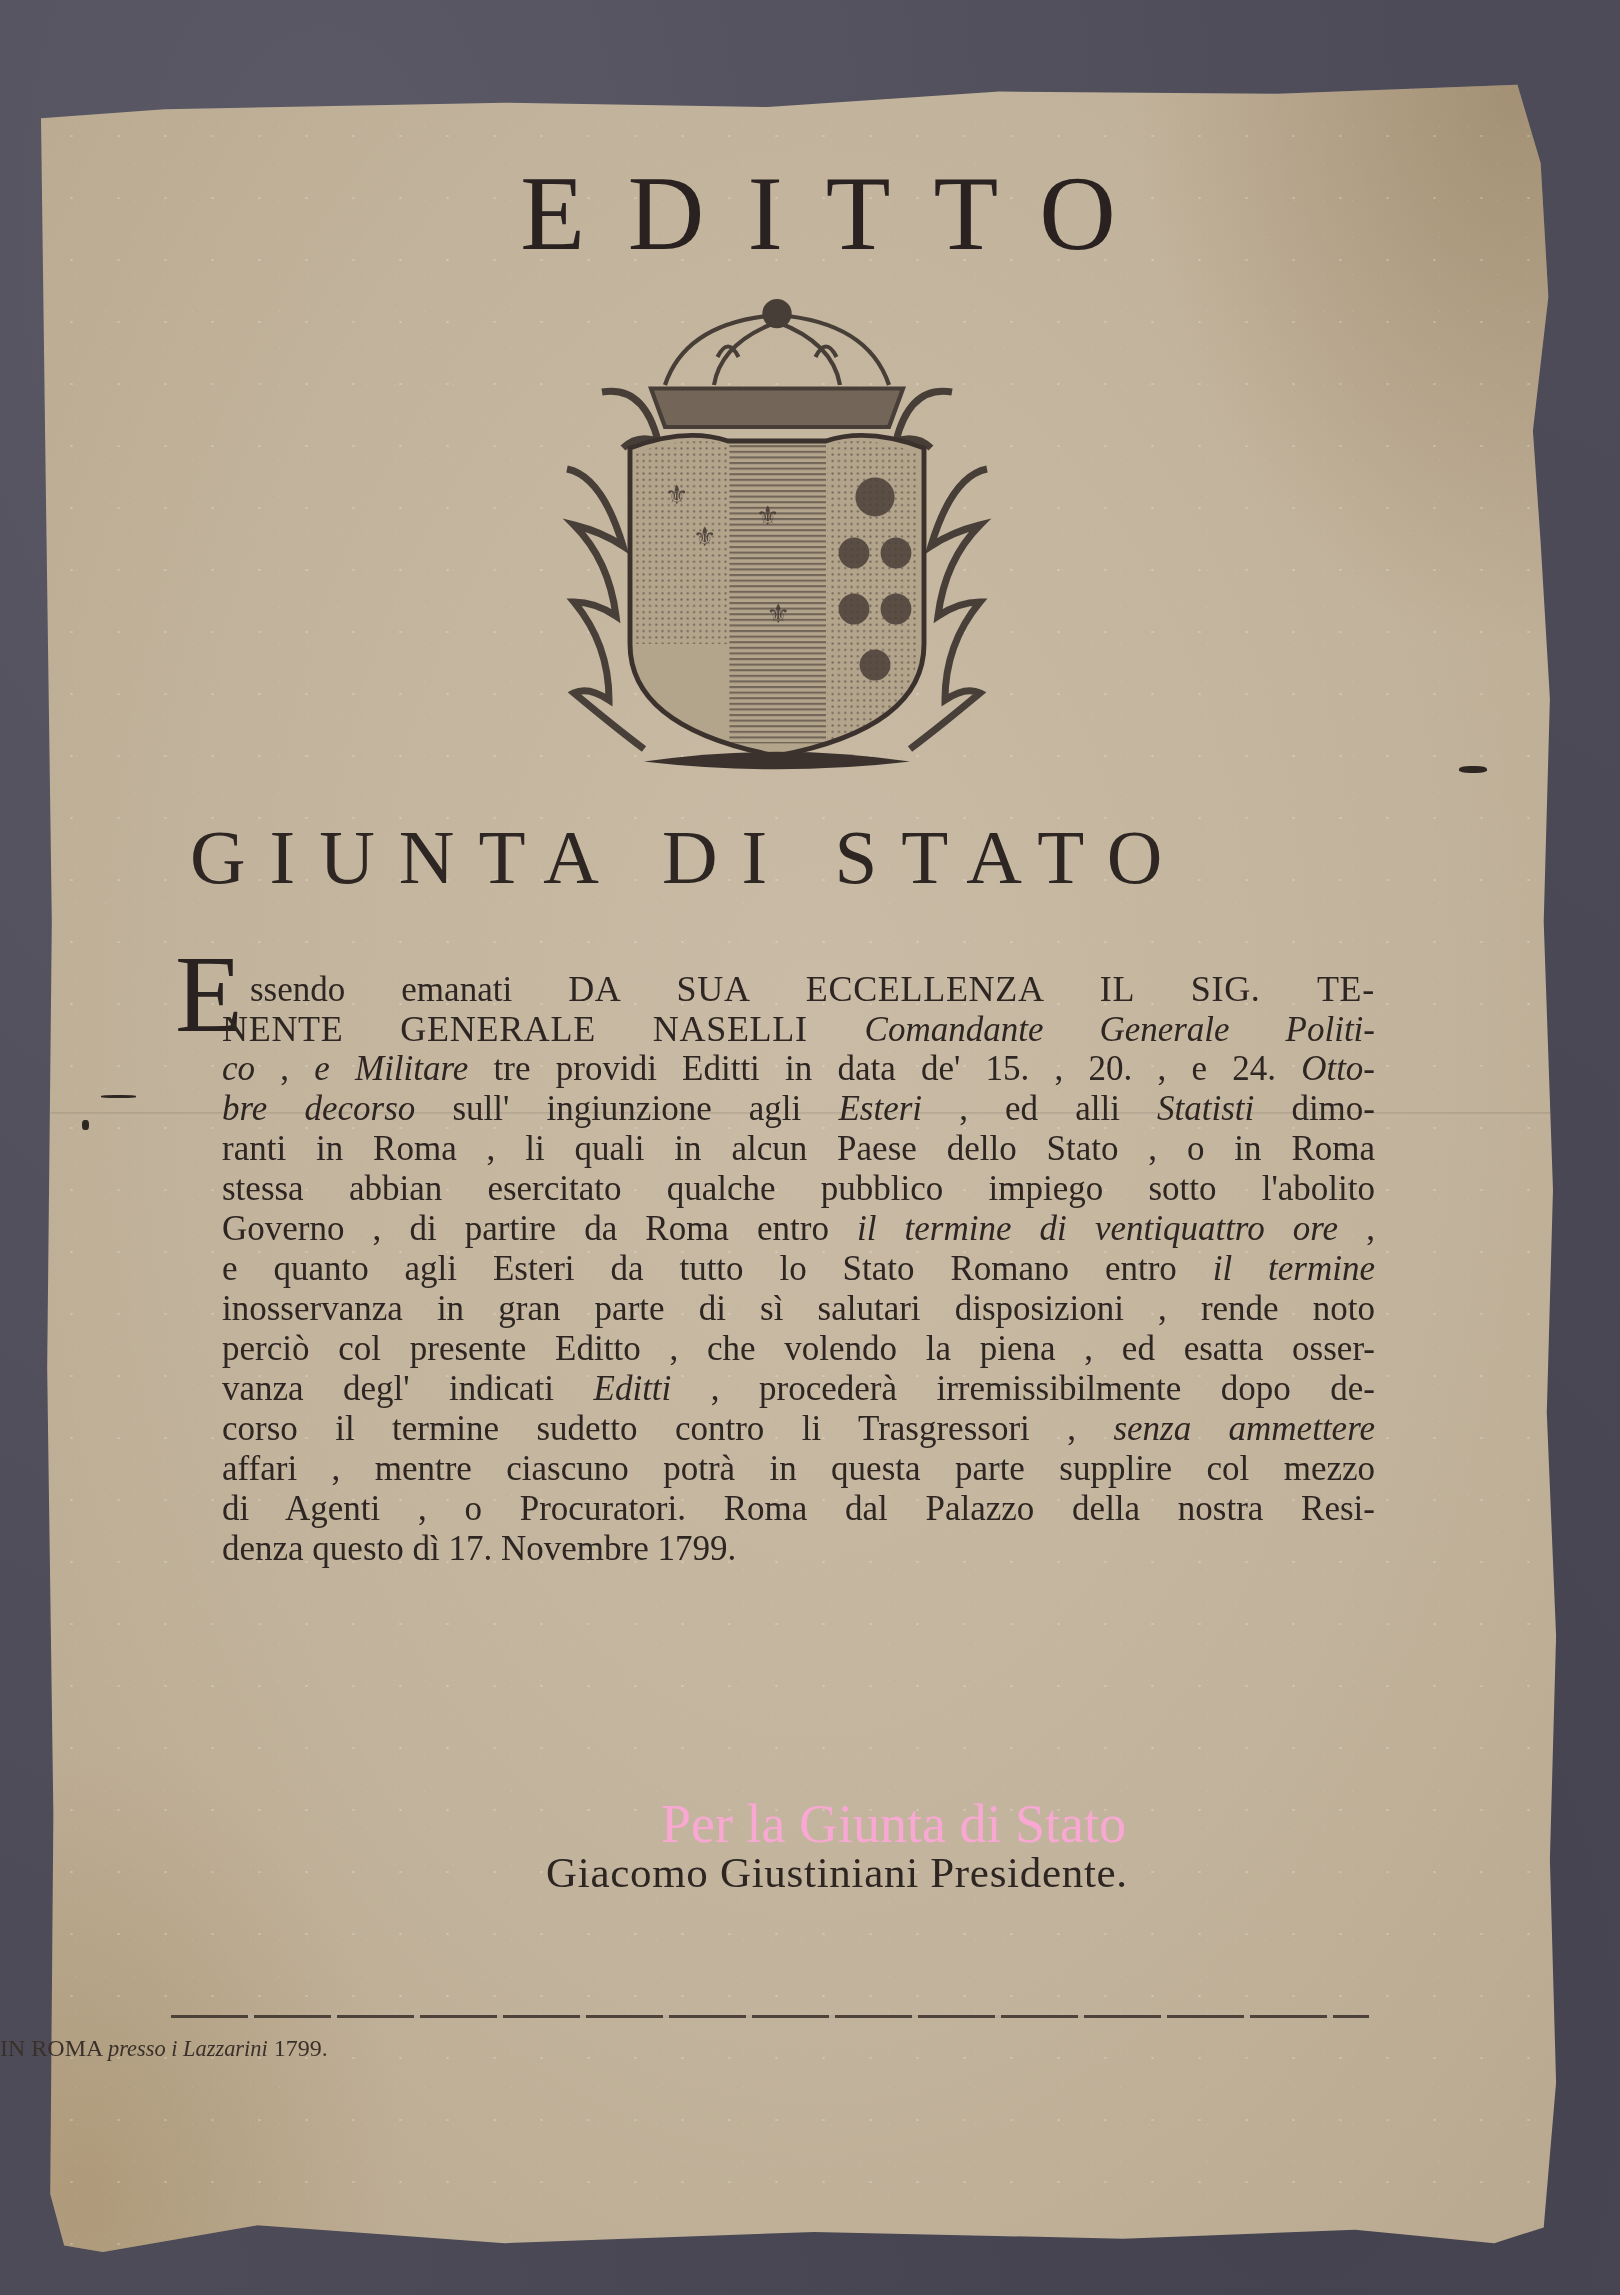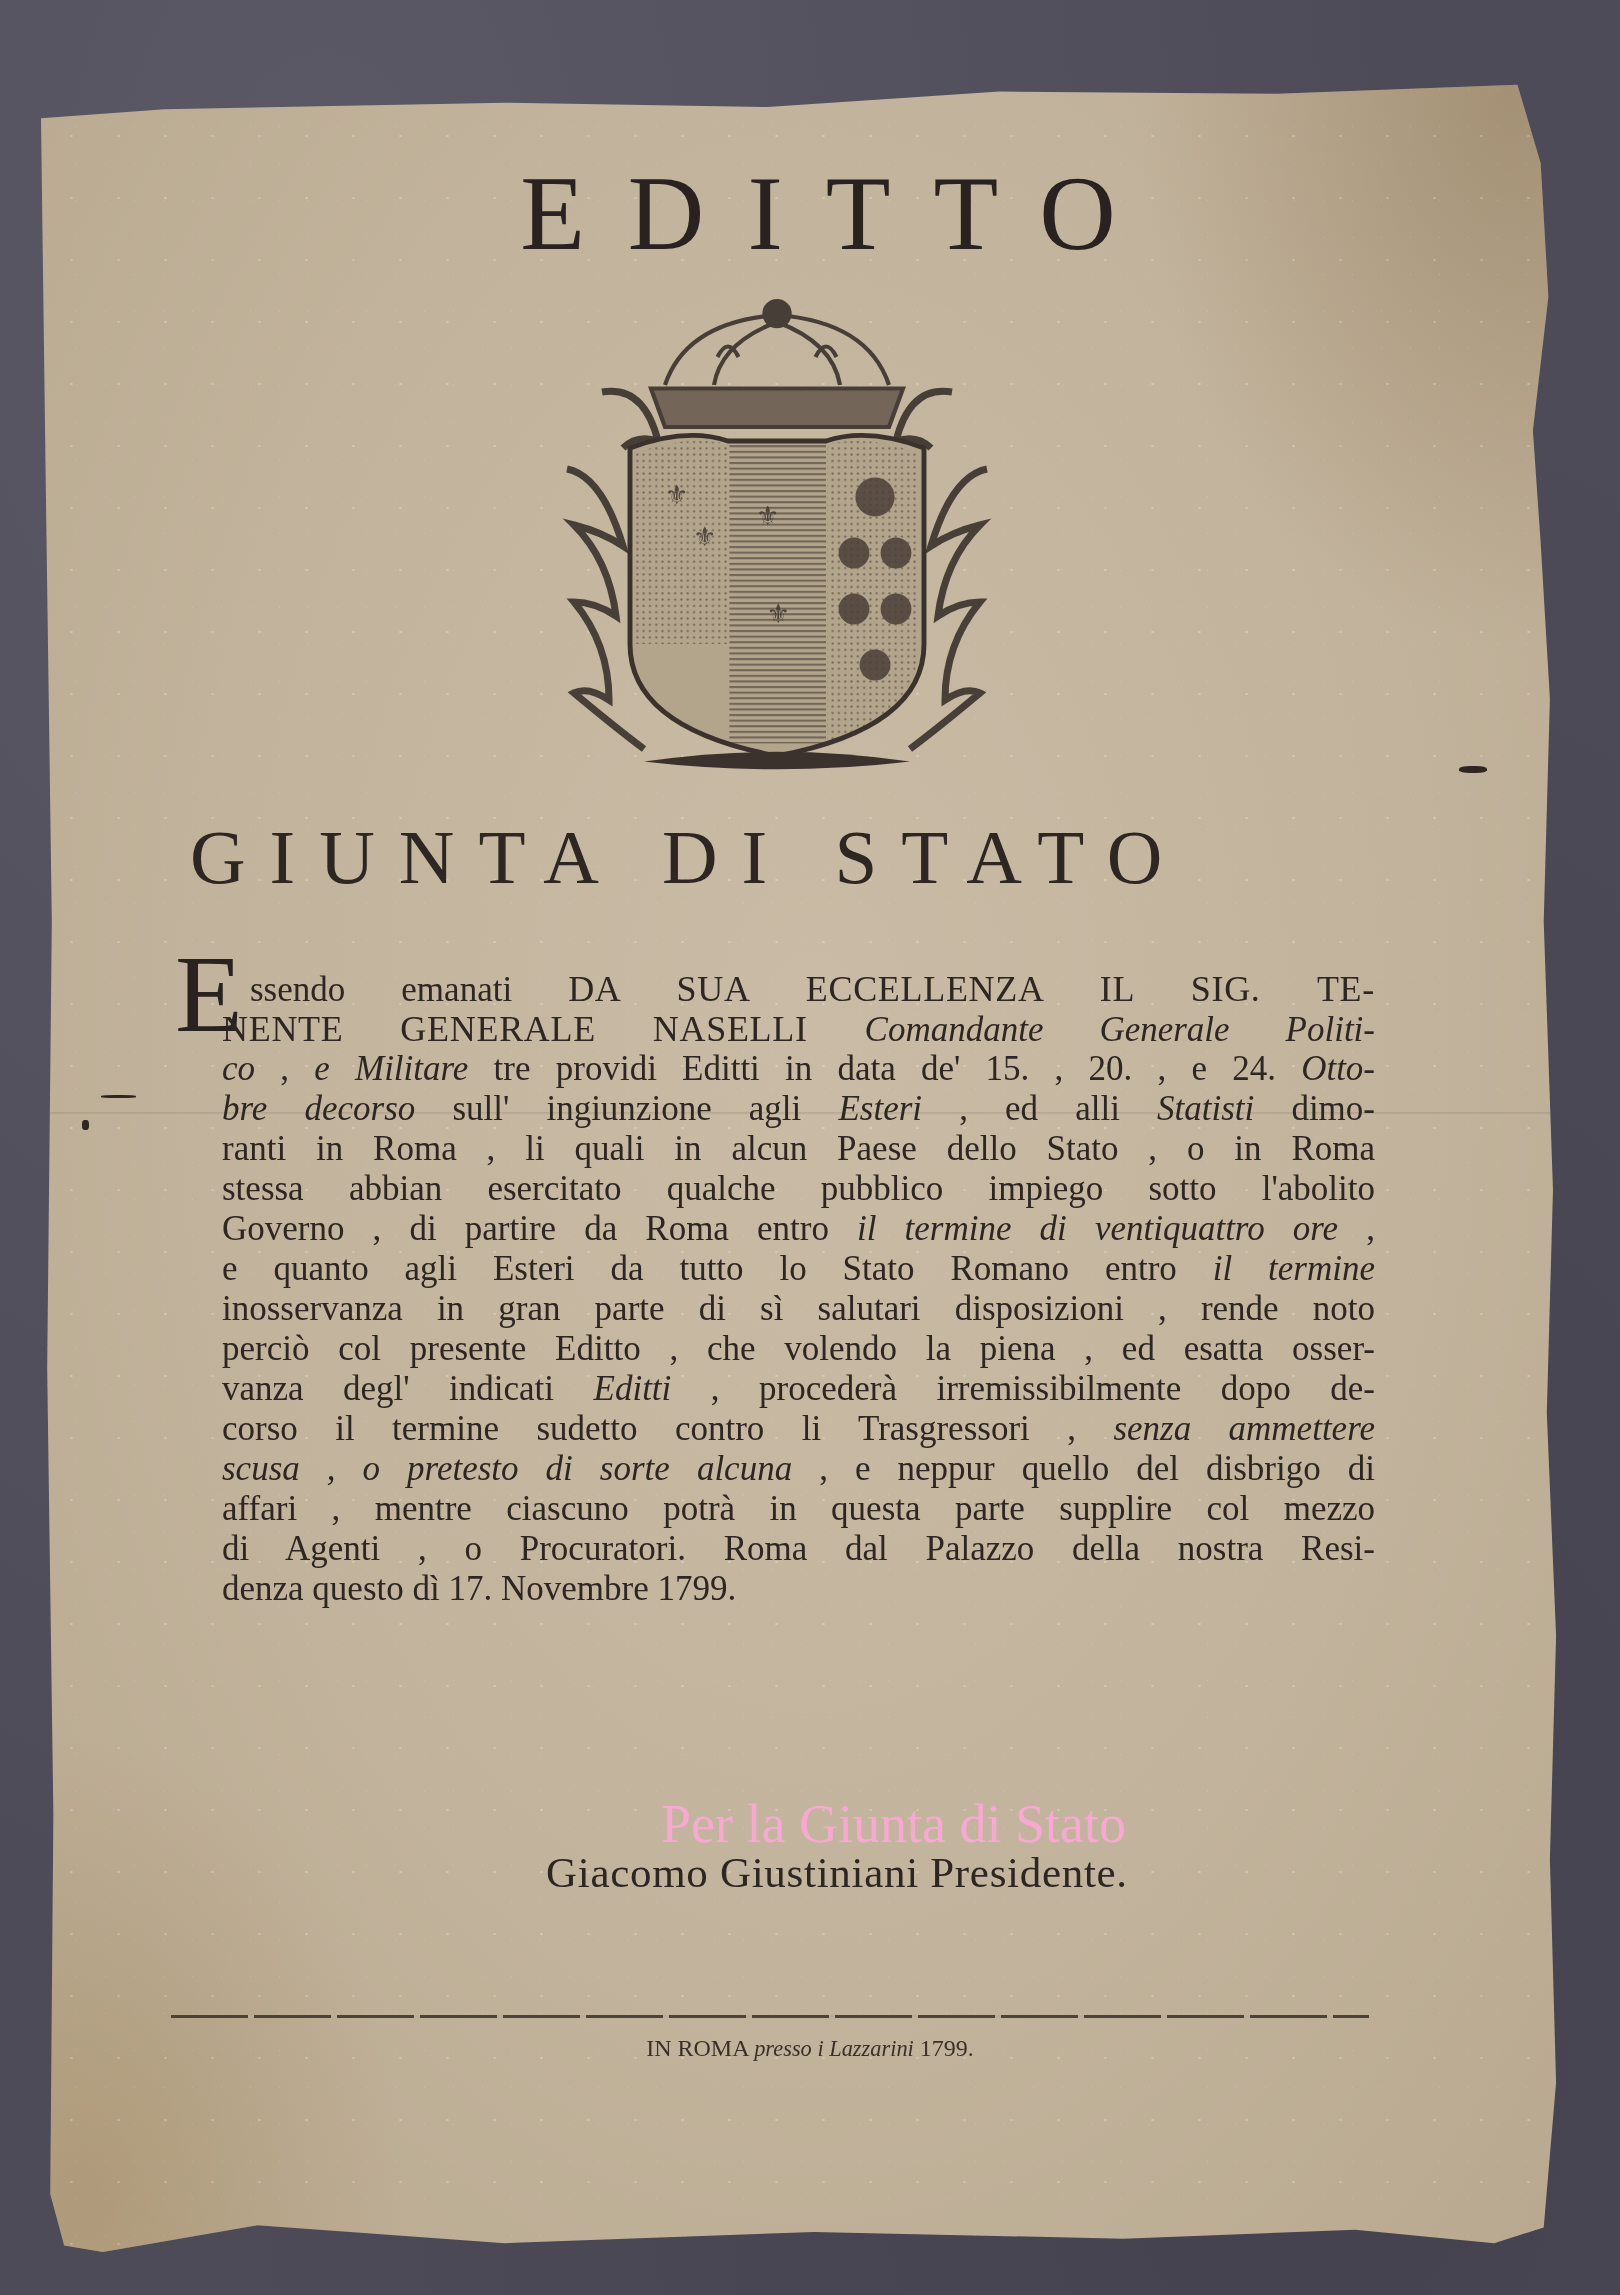--- a/index.html
+++ b/index.html
@@ -132,21 +132,21 @@
   }
   .rule::after {
     content: ""; position: absolute; left: 0; right: 0; top: -3.5px; height: 3.5px;
     background: repeating-linear-gradient(90deg, transparent 0 77px, rgba(201,187,165,0.9) 77px 83px);
   }
 
   .imprint {
     position: absolute;
     left: 0; width: 1620px;
     top: 2036px;
-    text-align: center;
+    text-align: left;
     font-size: 24px;
     line-height: 1;
     color: #3a302a;
   }
   .imprint .presso { font-style: italic; font-size: 22.4px; }
 
   .mark {
     position: absolute; background: #2e2622; border-radius: 40%;
   }
 </style>
@@ -223,21 +223,20 @@
     <span class="line" style="padding-left: 0px;"><span class="it">co</span><span class=""> , </span><span class="it">e Militare</span><span class=""> tre providi Editti in data de' 15. , 20. , e 24. </span><span class="it">Otto-</span></span>
     <span class="line"><span class="it">bre decorso</span><span class=""> sull' ingiunzione agli </span><span class="it">Esteri</span><span class=""> , ed alli </span><span class="it">Statisti</span><span class=""> dimo-</span></span>
     <span class="line"><span class="">ranti in Roma , li quali in alcun Paese dello Stato , o in Roma</span></span>
     <span class="line"><span class="">stessa abbian esercitato qualche pubblico impiego sotto l'abolito</span></span>
     <span class="line"><span class="">Governo , di partire da Roma entro </span><span class="it">il termine di ventiquattro ore</span><span class=""> ,</span></span>
     <span class="line"><span class="">e quanto agli Esteri da tutto lo Stato Romano entro </span><span class="it">il termine</span></span>
     <span class="line"><span class="">inosservanza in gran parte di sì salutari disposizioni , rende noto</span></span>
     <span class="line"><span class="">perciò col presente Editto , che volendo la piena , ed esatta osser-</span></span>
     <span class="line"><span class="">vanza degl' indicati </span><span class="it">Editti</span><span class=""> , procederà irremissibilmente dopo de-</span></span>
     <span class="line"><span class="">corso il termine sudetto contro li Trasgressori , </span><span class="it">senza ammettere</span></span>
-    <span class="line"><span class="it">scusa , o pretesto di sorte alcuna</span><span class=""> , e neppur quello del disbrigo di</span></span>
     <span class="line"><span class="">affari , mentre ciascuno potrà in questa parte supplire col mezzo</span></span>
     <span class="line"><span class="">di Agenti , o Procuratori. Roma dal Palazzo della nostra Resi-</span></span>
     <span class="line last"><span class="">denza questo dì 17. Novembre 1799.</span></span>
   </div>
 
 <div class="sig1">Per la Giunta di Stato</div>
 <div class="sig2">Giacomo Giustiniani Presidente.</div>
 
 <div class="rule"></div>
 

